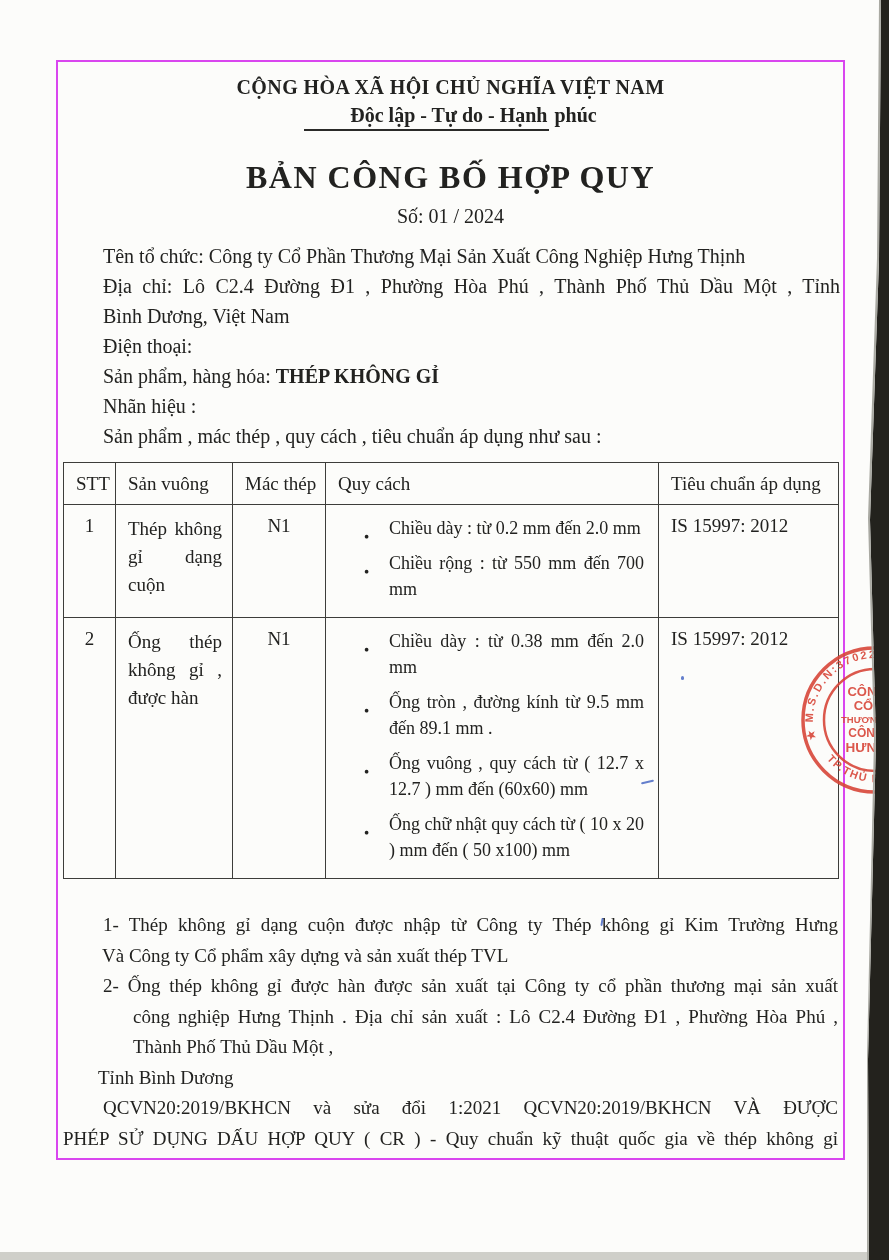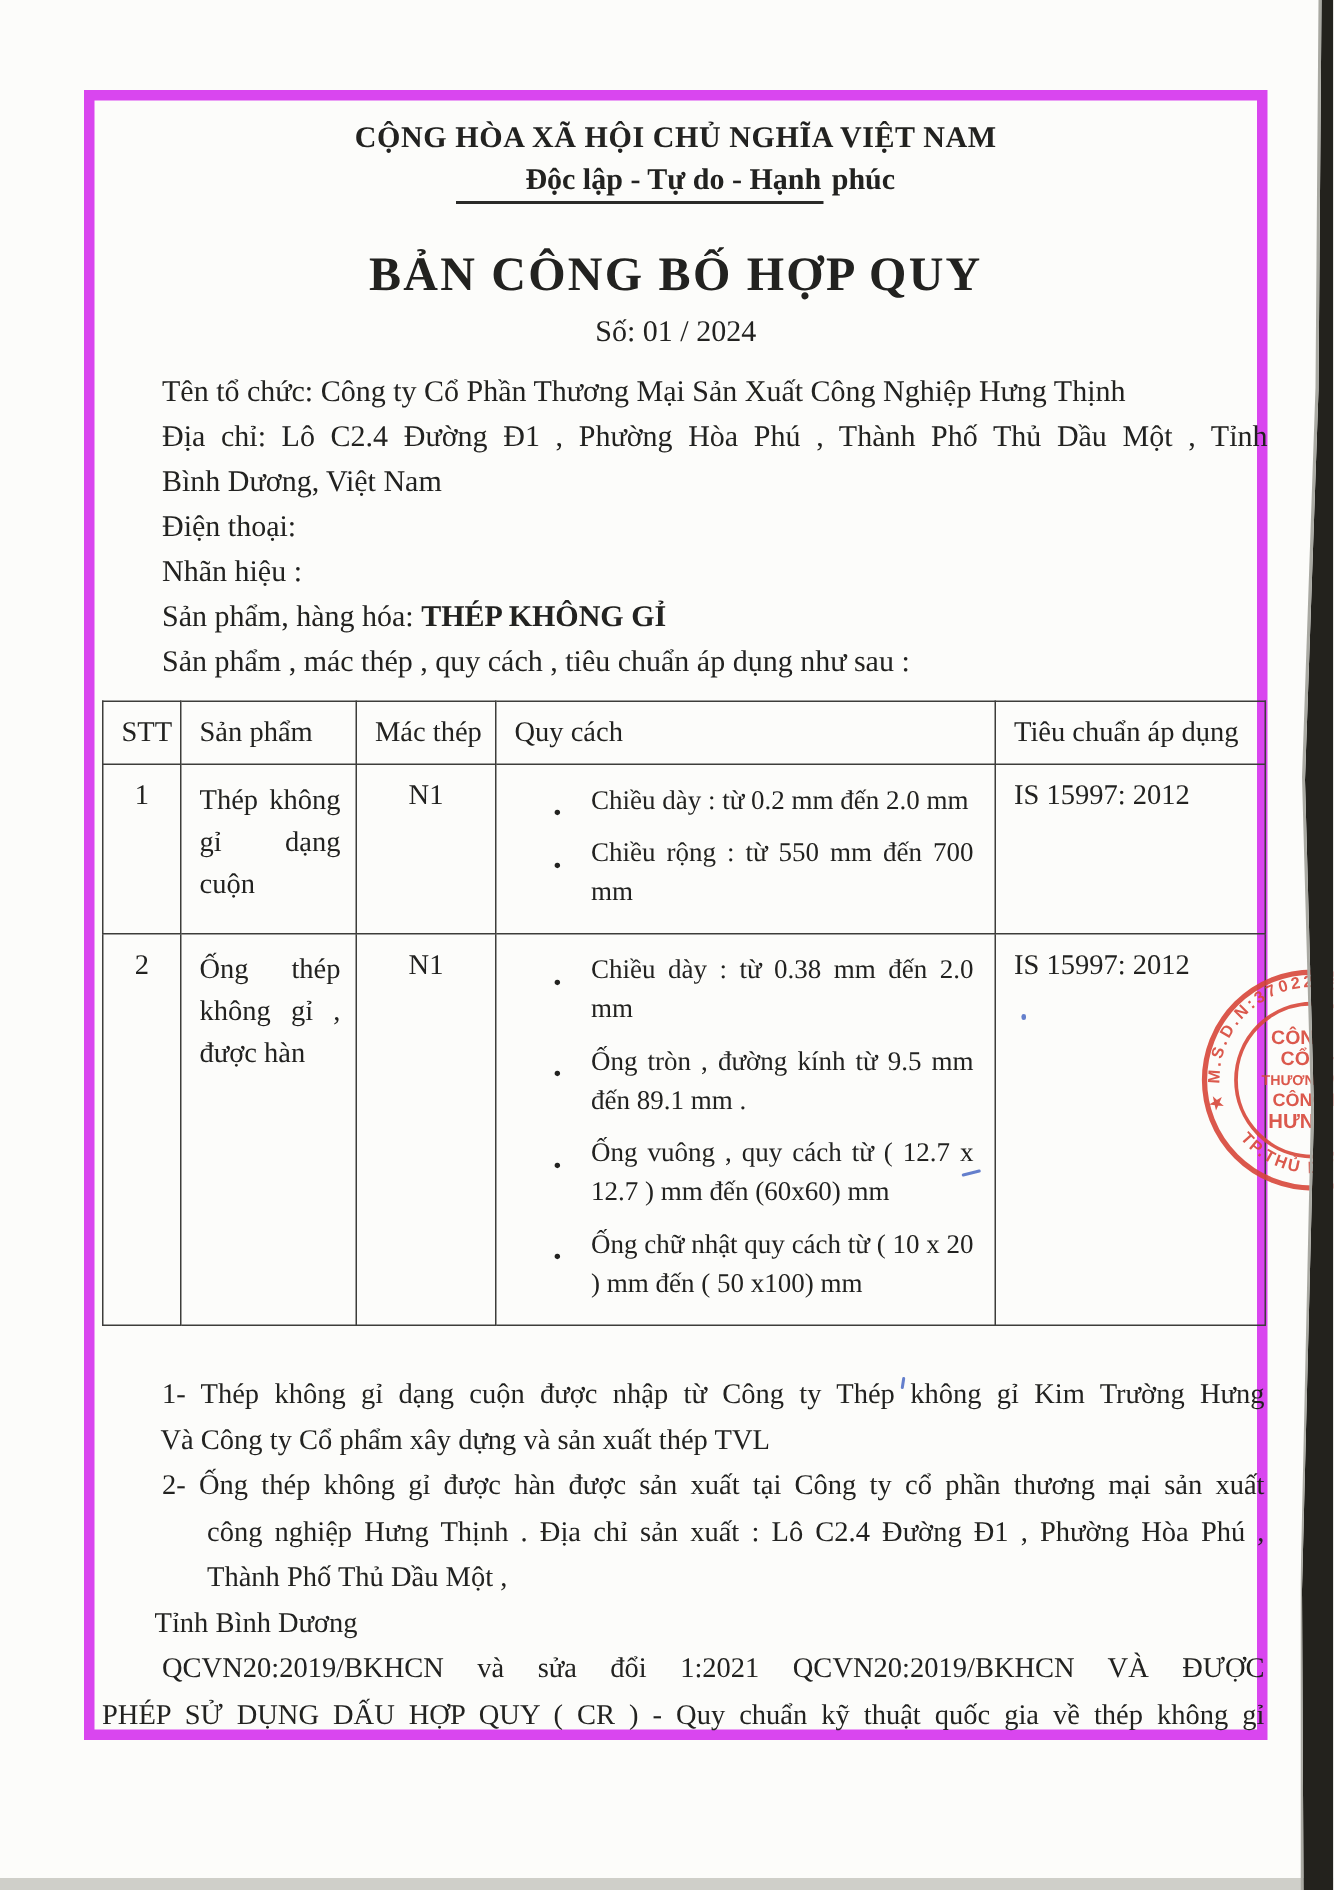--- a/index.html
+++ b/index.html
@@ -7,21 +7,21 @@
     position:relative; width:889px; height:1260px; margin:0 auto;
     background:#fcfcfa; overflow:hidden;
     font-family:"Liberation Serif","DejaVu Serif",serif; color:#222220;
   }
   
   .edge-right { position:absolute; top:0; right:0; width:22px; height:1260px; z-index:9; pointer-events:none; }
   .edge-bottom { position:absolute; left:0; bottom:0; width:889px; height:8px; background:#cfcfc9; z-index:8; }
 
   .frame {
     position:absolute; left:56px; top:60px; width:789px; height:1100px;
-    border:7px solid #d946ef; box-sizing:border-box;
+    border:2px solid #d946ef; box-sizing:border-box;
   }
 
   .hdr { text-align:center; margin-top:14px; }
   .nat-title { font-weight:bold; font-size:20px; letter-spacing:.4px; }
   .motto { margin-top:5px; font-weight:bold; font-size:20px; }
   .motto .u { display:inline-block; border-bottom:2.5px solid #2a2a28; padding:0 2px 2px 46px; }
   .doc-title { margin-top:28px; font-weight:bold; font-size:32px; letter-spacing:1.5px; }
   .doc-num { margin-top:9px; font-size:20px; }
 
   .info { margin:13px 0 0 45px; width:737px; font-size:20px; line-height:30px; }
@@ -81,37 +81,37 @@
       <div class="motto"><span class="u">Độc lập - Tự do - Hạnh</span><span> phúc</span></div>
       <div class="doc-title">BẢN CÔNG BỐ HỢP QUY</div>
       <div class="doc-num">Số: 01 / 2024</div>
     </div>
 
     <div class="info">
       <p>Tên tổ chức: Công ty Cổ Phần Thương Mại Sản Xuất Công Nghiệp Hưng Thịnh</p>
       <p class="addr1">Địa chỉ: Lô C2.4 Đường Đ1 , Phường Hòa Phú , Thành Phố Thủ Dầu Một , Tỉnh</p>
       <p>Bình Dương, Việt Nam</p>
       <p class="phone">Điện thoại:</p>
+      <p class="ind prod"><span>Sản phẩm, hàng hóa: </span><span class="b">THÉP KHÔNG GỈ</span></p>
       <p class="ind">Nhãn hiệu :</p>
-      <p class="ind prod"><span>Sản phẩm, hàng hóa: </span><span class="b">THÉP KHÔNG GỈ</span></p>
       <p class="intro">Sản phẩm , mác thép , quy cách , tiêu chuẩn áp dụng như sau :</p>
     </div>
 
     <table class="spec">
       <colgroup>
         <col style="width:52px">
           <col style="width:117px">
           <col style="width:93px">
           <col style="width:333px">
           <col style="width:180px">
       </colgroup>
       <tbody>
           <tr>
         <th class="c">STT</th>
-        <th>Sản phẩm</th>
+        <th>Sản vuông</th>
         <th>Mác thép</th>
         <th>Quy cách</th>
         <th>Tiêu chuẩn áp dụng</th>
       </tr>
       <tr>
         <td class="c stt">1</td>
         <td class="prodcell">Thép không gỉ dạng cuộn</td>
         <td class="c grade">N1</td>
         <td class="specs">
           <ul class="bullets">

